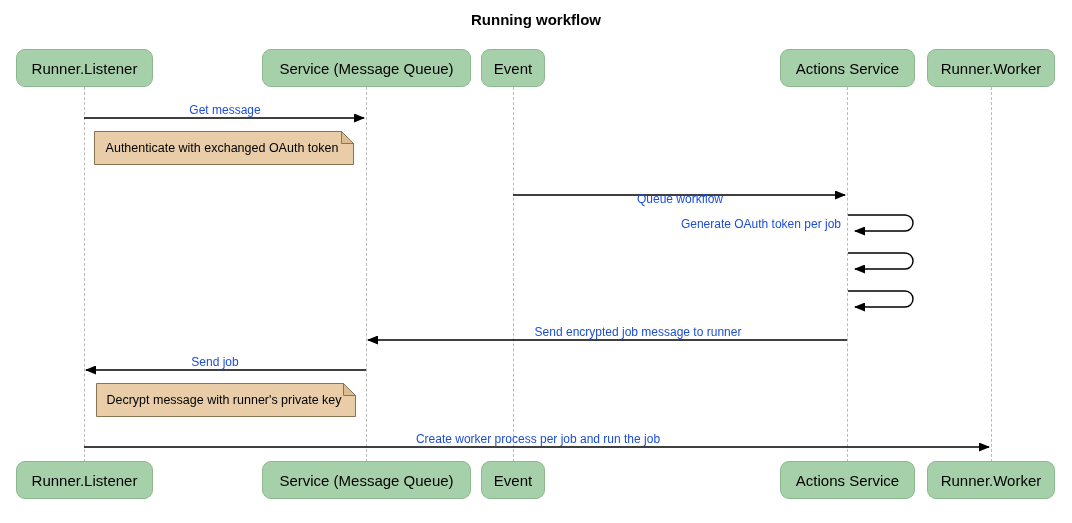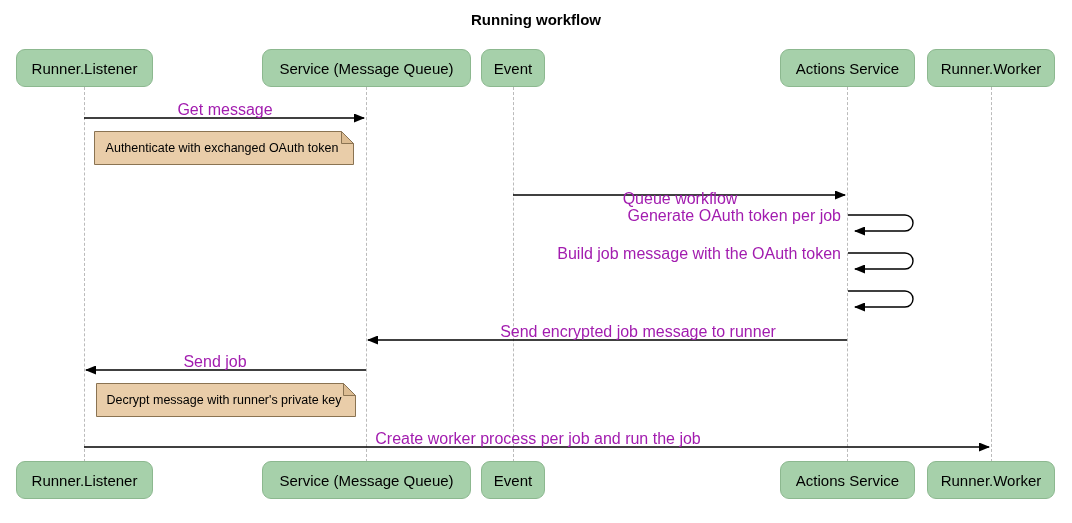--- a/index.html
+++ b/index.html
@@ -40,22 +40,22 @@
     align-items: center;
     justify-content: center;
     font-size: 15px;
     color: #000;
     white-space: nowrap;
     text-align: right;
   }
   .arrows { position: absolute; left: 0; top: 0; pointer-events: none; }
   .msg {
     position: absolute;
-    font-size: 16px;
-    color: #a21caf;
+    font-size: 12px;
+    color: #1d4ed8;
     white-space: nowrap;
     transform: translate(-50%, -50%);
   }
   .msg.right-align { transform: translate(-100%, -50%); }
   .note { position: absolute; }
   .note text {
     font-family: "Liberation Sans", sans-serif;
     font-size: 12.5px;
     fill: #000;
   }
@@ -96,22 +96,21 @@
   <div class="actor" style="left:927px; top:49px; width:128px;">Runner.Worker</div>
 
   <div class="actor" style="left:16px;  top:461px; width:137px;">Runner.Listener</div>
   <div class="actor" style="left:262px; top:461px; width:209px;">Service (Message Queue)</div>
   <div class="actor" style="left:481px; top:461px; width:64px;">Event</div>
   <div class="actor" style="left:780px; top:461px; width:135px;">Actions Service</div>
   <div class="actor" style="left:927px; top:461px; width:128px;">Runner.Worker</div>
 
   <div class="msg" style="left:225px; top:110px;">Get message</div>
   <div class="msg" style="left:680px; top:187px;margin-top:12px;">Queue workflow</div>
-  <div class="msg right-align" style="left:841px; top:216px;">Generate OAuth token per job</div>
-  <div class="msg right-align" style="left:841px; top:254px;">Build job message with the OAuth token</div>
+  <div class="msg right-align" style="left:841px; top:224px;">Generate OAuth token per job</div>
   <div class="msg" style="left:606px; top:332px;margin-left:32px;">Send encrypted job message to runner</div>
   <div class="msg" style="left:215px; top:362px;">Send job</div>
   <div class="msg" style="left:538px; top:439px;">Create worker process per job and run the job</div>
 
   <svg class="note" style="left:94px; top:131px;" width="260" height="34">
     <path d="M0.5,0.5 L247.5,0.5 L259.5,12.5 L259.5,33.5 L0.5,33.5 Z" fill="#e9cda9" stroke="#8a7352"></path>
     <path d="M247.5,0.5 L247.5,12.5 L259.5,12.5 Z" fill="#dcbc92" stroke="#8a7352"></path>
     <text x="128" y="21" text-anchor="middle">Authenticate with exchanged OAuth token</text>
   </svg>
 

